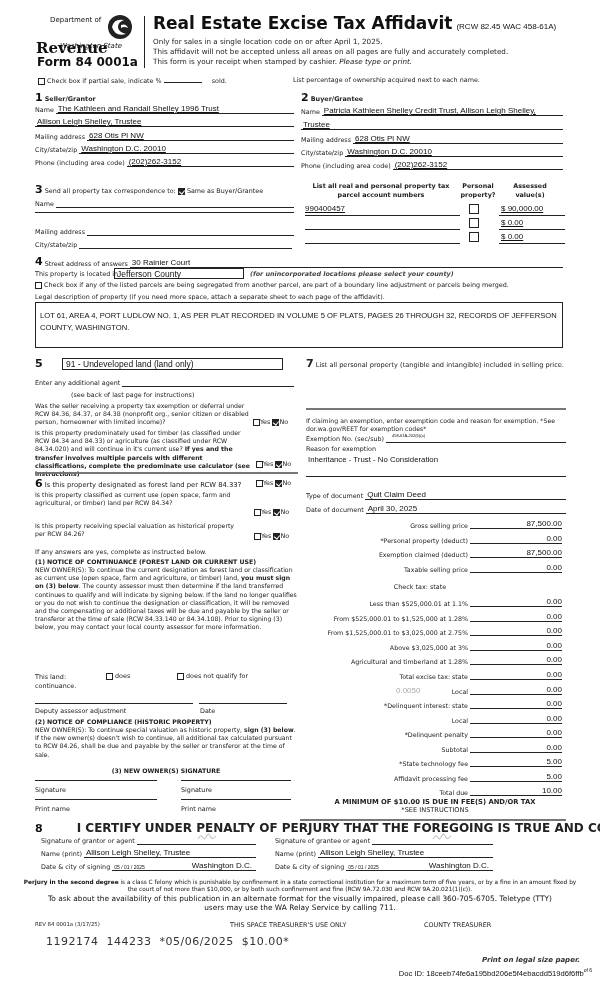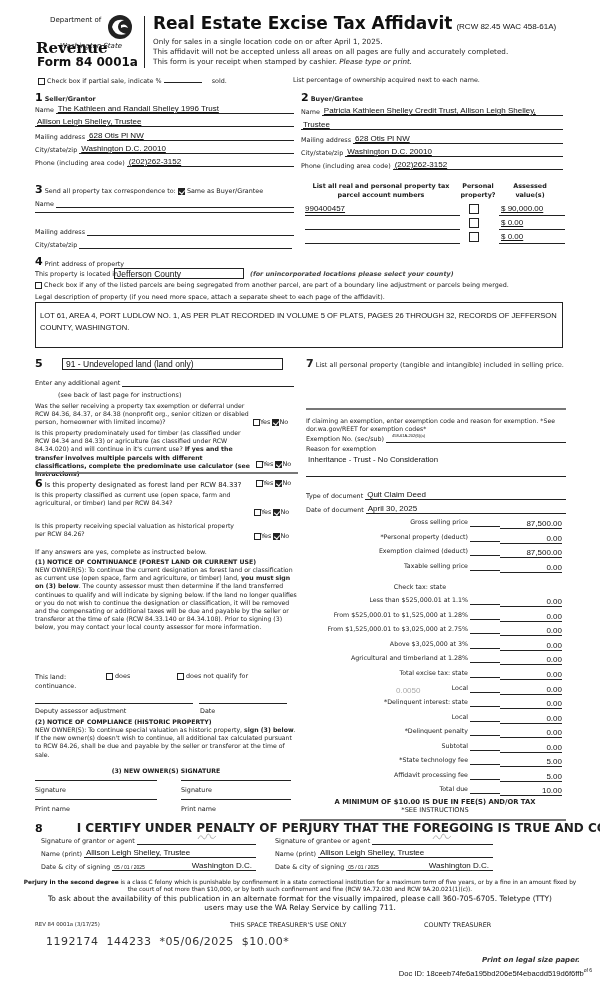--- a/index.html
+++ b/index.html
@@ -13,21 +13,21 @@
   .fillrow .l { font-family: "DejaVu Sans", sans-serif; font-size: 6.4px; white-space: nowrap; color: #222; }
   .fillrow .f { flex: 1; border-bottom: 1px solid #222; margin-left: 2px; height: 10px; position: relative; }
   .fillrow .f span { position: absolute; left: 2px; bottom: 0px; font-size: 8px; font-family: "Liberation Sans", sans-serif; text-decoration: underline; white-space: nowrap; }
   .secnum { font-family: "DejaVu Sans", sans-serif; font-weight: bold; font-size: 11px; }
   .bold { font-weight: bold; }
   .cb { display: inline-block; width: 7px; height: 7px; border: 1px solid #222; vertical-align: middle; position: relative; background: #fff; }
   .cb.checked { background: #222; }
   .cb.checked::after { content: ""; position: absolute; left: 1px; top: 0px; width: 3px; height: 4px; border-right: 1px solid #fff; border-bottom: 1px solid #fff; transform: rotate(40deg); }
   .cb.lg { width: 10px; height: 10px; }
   .para { font-family: "DejaVu Sans", sans-serif; font-size: 6.2px; line-height: 8.2px; color: #222; }
-  .rline { position: absolute; display: flex; }
+  .rline { position: absolute; display: flex; align-items: flex-end; }
   .rline .rl { font-family: "DejaVu Sans", sans-serif; font-size: 6.3px; text-align: right; white-space: nowrap; color: #222; }
   .rline .rf { border-bottom: 1px solid #222; height: 9px; margin-left: 2px; }
   .rline .rv { width: 62px; border-bottom: 1px solid #222; text-align: right; font-size: 8px; font-family: "Liberation Sans", sans-serif; height: 11px; line-height: 11px; }
   .hr2 { position: absolute; border-top: 2px solid #777; }
 </style>
 </head>
 <body>
 
 <div class="abs" style="left:34px;top:14px;width:100px;height:52px;">
   <div class="abs" style="left:16px;top:2px;font-size:7px;font-family:'DejaVu Sans',sans-serif;">Department of</div>
@@ -162,39 +162,42 @@
   <span class="l">Mailing address</span>
   <div class="f"></div>
 </div>
 <div class="fillrow" style="left:35px;top:239px;width:257px;">
   <span class="l">City/state/zip</span>
   <div class="f"></div>
 </div>
 
 <div class="fillrow" style="left:35px;top:255px;width:528px;">
   <span class="secnum" style="margin-right:2px;">4</span>
-  <span class="l">Print address of property</span>
+  <span class="l">Street address of answers</span>
+  <div class="f">
+      <span style="text-decoration:none;">30 Rainier Court</span>
+    </div>
 </div>
 <div class="abs lbl" style="left:35px;top:270px;">This property is located in</div>
 <div class="abs val" style="left:114px;top:268px;width:130px;height:11px;border:1px solid #222;padding-left:2px;font-size:8.5px;line-height:10px;">Jefferson County</div>
 <div class="abs lbl" style="left:250px;top:270px;font-style:italic;font-weight:bold;color:#444;">(for unincorporated locations please select your county)</div>
 <div class="abs lbl" style="left:35px;top:281px;">
   <span class="cb"></span>
   <span>Check box if any of the listed parcels are being segregated from another parcel, are part of a boundary line adjustment or parcels being merged.</span>
 </div>
 <div class="abs lbl" style="left:35px;top:293px;">Legal description of property (if you need more space, attach a separate sheet to each page of the affidavit).</div>
 <div class="abs val" style="left:35px;top:302px;width:528px;height:46px;border:1px solid #222;padding:7px 4px;white-space:normal;font-size:7.6px;line-height:12px;">LOT 61, AREA 4, PORT LUDLOW NO. 1, AS PER PLAT RECORDED IN VOLUME 5 OF PLATS, PAGES 26 THROUGH 32, RECORDS OF JEFFERSON COUNTY, WASHINGTON.</div>
 
 <div class="abs secnum" style="left:35px;top:357px;">5</div>
 <div class="abs val" style="left:62px;top:358px;width:221px;height:12px;border:1px solid #222;padding-left:3px;font-size:8.5px;line-height:11px;">91 - Undeveloped land (land only)</div>
 <div class="fillrow" style="left:35px;top:379px;width:259px;">
   <span class="l">Enter any additional agent</span>
   <div class="f" style="height:7px;"></div>
 </div>
-<div class="abs lbl" style="left:22px;top:391px;padding-left:36px;">(see back of last page for instructions)</div>
+<div class="abs lbl" style="left:35px;top:391px;padding-left:36px;">(see back of last page for instructions)</div>
 <div class="abs para" style="left:35px;top:402px;width:218px;">Was the seller receiving a property tax exemption or deferral under RCW 84.36, 84.37, or 84.38 (nonprofit org., senior citizen or disabled person, homeowner with limited income)?</div>
 <div class="abs lbl" style="left:253px;top:418px;">
   <span class="cb"></span><span>Yes</span>
   <span class="cb checked"></span><span>No</span>
 </div>
 <div class="abs para" style="left:35px;top:429px;width:218px;">
   <span>Is this property predominately used for timber (as classified under RCW 84.34 and 84.33) or agriculture (as classified under RCW 84.34.020) and will continue in it's current use? </span><span class="bold">If yes and the transfer involves multiple parcels with different classifications, complete the predominate use calculator (see instructions)</span>
 </div>
 <div class="abs lbl" style="left:256px;top:460px;">
   <span class="cb"></span><span>Yes</span>

